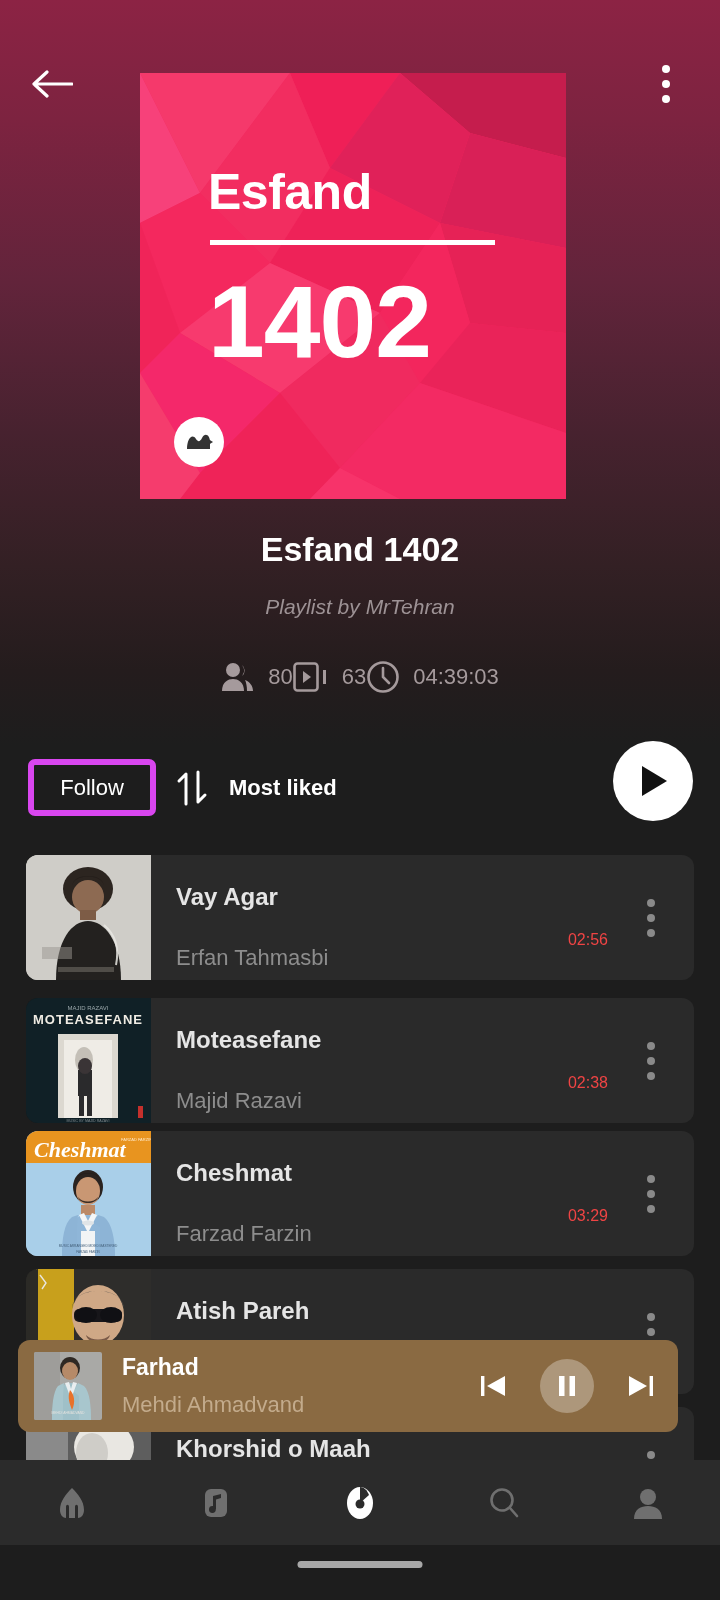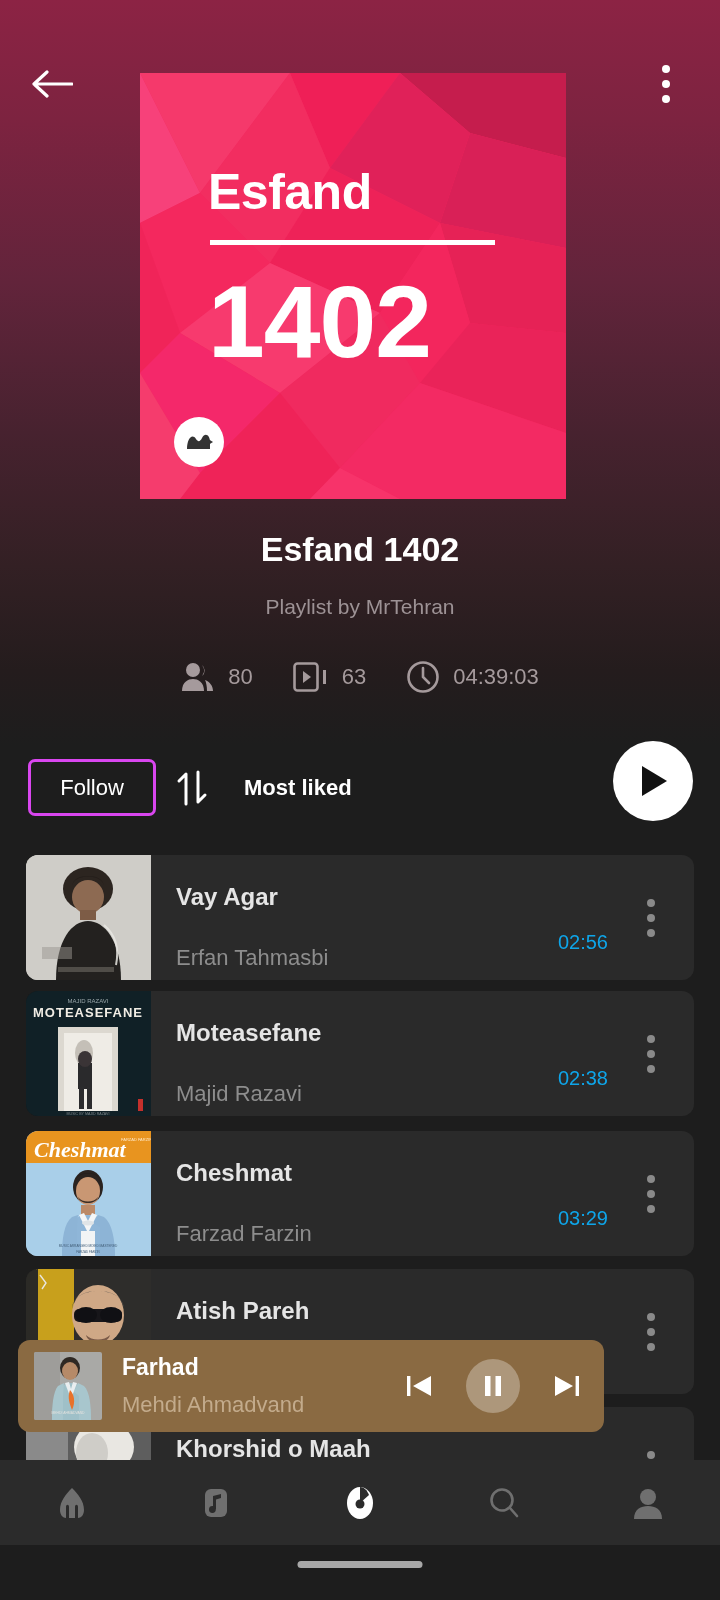--- a/index.html
+++ b/index.html
@@ -48,72 +48,72 @@
     border-radius:50%; background:#fff; display:flex; align-items:center; justify-content:center;
   }
 
   
   .pl-title {
     position:absolute; left:0; top:530px; width:720px; text-align:center;
     font-size:34px; font-weight:bold; color:#fff;
   }
   .pl-sub {
     position:absolute; left:0; top:595px; width:720px; text-align:center;
-    font-size:21px; color:#9d9295;
+    font-size:21px; color:#9d9295;font-style:italic;
   }
   .stats {
     position:absolute; left:0; top:660px; width:720px;
-    display:flex; align-items:center; justify-content:center; gap:40px;
+    display:flex; align-items:center; justify-content:center; 
   }
   .stat { display:flex; align-items:center; gap:13px; }
   .stat span { font-size:22px; color:#a59a9c; }
 
   
   .actionbar {
     position:absolute; left:0; top:745px; width:720px; height:110px; background:#1d1d1d;
   }
   .follow-btn {
     position:absolute; left:28px; top:14px; width:128px; height:57px;
-    border:3px solid #d946ef; border-radius:7px; background:transparent;
+    border:6px solid #d946ef; border-radius:7px; background:transparent;
     color:#fff; font-size:22px; font-family:"Liberation Sans", sans-serif; cursor:pointer;
   }
   .sort-wrap {
     position:absolute; left:176px; top:14px; height:57px;
-    display:flex; align-items:center; gap:34px; cursor:pointer;
+    display:flex; align-items:center; gap:19px; cursor:pointer;
   }
   .sort-label { font-size:22px; color:#fff; font-weight:bold; }
   .play-fab {
     position:absolute; right:27px; top:-4px; width:80px; height:80px;
     border-radius:50%; background:#fff; display:flex; align-items:center; justify-content:center; cursor:pointer;
   }
 
   
   .tracklist { position:absolute; left:0; top:855px; width:720px; height:600px; }
   .track {
     position:absolute; left:26px; width:668px; height:125px;
     background:#2a2a2a; border-radius:12px; overflow:hidden;
   }
   .track-art {
     position:absolute; left:0; top:0; width:125px; height:125px; overflow:hidden;
   }
   .track-text { position:absolute; left:150px; top:28px; }
   .track-name { font-size:24px; font-weight:bold; color:#e5e5e5; white-space:nowrap; }
   .track-artist { font-size:22px; color:#8d8d8d; margin-top:34px; white-space:nowrap; }
   .track-dur {
-    position:absolute; right:86px; top:76px; font-size:20px; color:#0ea5e9;
+    position:absolute; right:86px; top:76px; font-size:16px; color:#ef4444;
   }
   .track-kebab {
     position:absolute; right:26px; top:40px; width:34px; height:46px;
     display:flex; flex-direction:column; align-items:center; justify-content:center; gap:7px; cursor:pointer;
   }
   .track-kebab i { display:block; width:8px; height:8px; border-radius:50%; background:#8a8a8a; }
 
   
   .mini {
-    position:absolute; left:18px; top:1340px; width:586px; height:92px;
+    position:absolute; left:18px; top:1340px; width:660px; height:92px;
     background:#8a6a42; border-radius:12px;
   }
   .mini-art {
     position:absolute; left:16px; top:12px; width:68px; height:68px; overflow:hidden; border-radius:2px;
   }
   .mini-title {
     position:absolute; left:104px; top:14px; font-size:23px; font-weight:bold; color:#fff;
   }
   .mini-artist {
     position:absolute; left:104px; top:52px; font-size:22px; color:#c3ab8c;
@@ -264,21 +264,21 @@
         <div class="track-artist">Erfan Tahmasbi</div>
       </div>
       <div class="track-dur">02:56</div>
       <div class="track-kebab">
         <i></i>
           <i></i>
           <i></i>
       </div>
     </div>
 
-    <div class="track" style="top:136px;">
+    <div class="track" style="top:143px;">
       <div class="track-art">
         <svg width="125" height="125" viewBox="0 0 125 125">
           <rect width="125" height="125" fill="#0d1417"></rect>
           <rect x="0" y="0" width="125" height="125" fill="#102026"></rect>
           <text x="62" y="12" font-size="6" fill="#9aa6aa" text-anchor="middle" font-family="Liberation Sans, sans-serif">MAJID RAZAVI</text>
           <text x="62" y="26" font-size="13" fill="#f0ece4" text-anchor="middle" font-weight="bold" letter-spacing="1" font-family="Liberation Sans, sans-serif">MOTEASEFANE</text>
           <rect x="32" y="36" width="60" height="84" fill="#dcd8d0"></rect>
           <rect x="38" y="42" width="48" height="78" fill="#efece6"></rect>
           <ellipse cx="58" cy="62" rx="9" ry="13" fill="#b9b4ab" opacity="0.8"></ellipse>
           <rect x="52" y="72" width="14" height="26" fill="#2a2a2c"></rect>

